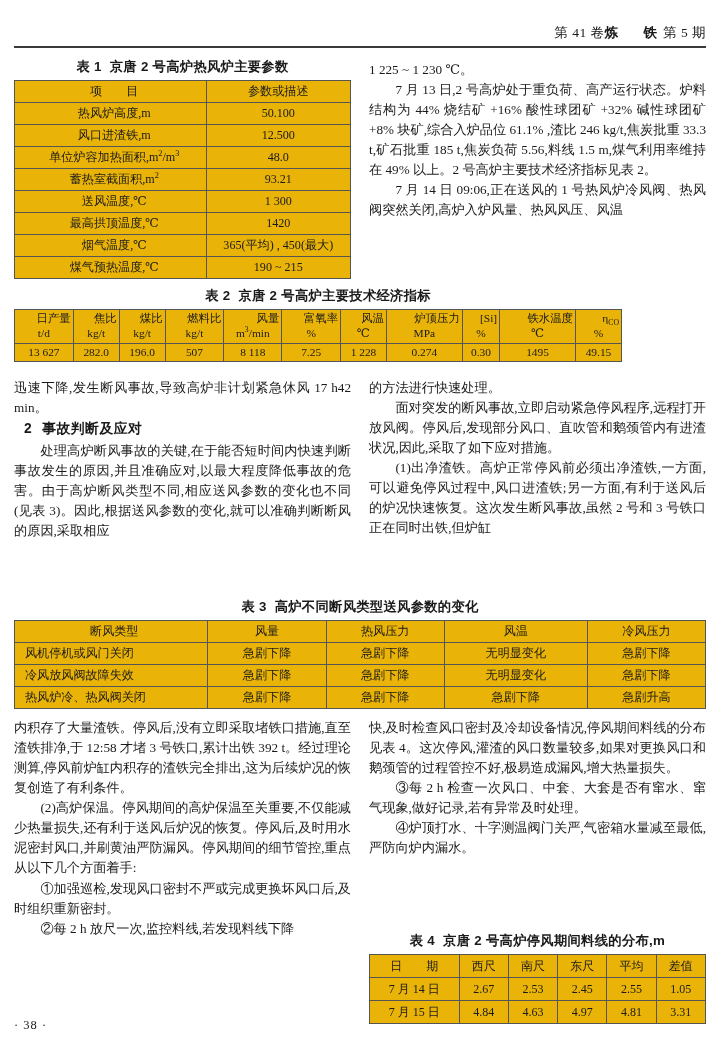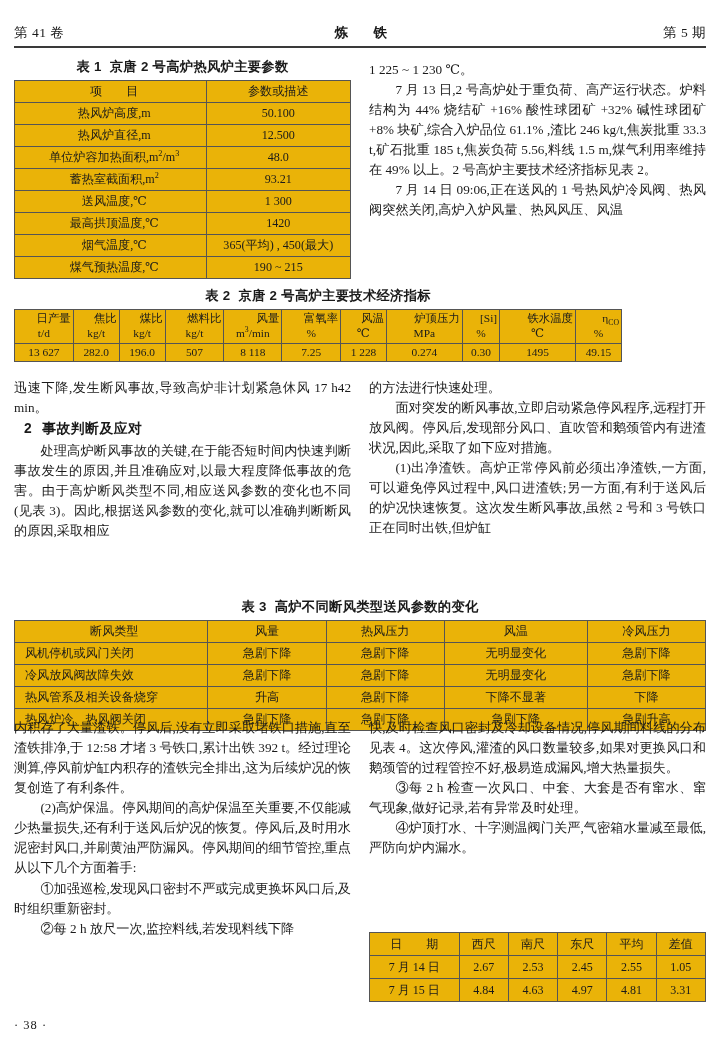--- a/index.html
+++ b/index.html
@@ -18,21 +18,21 @@
 
   
   .runhead {
     position: absolute;
     top: 24px;
     left: 14px;
     right: 14px;
     height: 20px;
     display: flex;
     align-items: baseline;
-    justify-content: space-between;
+    justify-content: flex-end;
     font-size: 13.5px;
     letter-spacing: 0.5px;
   }
   .runhead .center {
     letter-spacing: 6px;
     font-weight: 600;
   }
   .rule {
     position: absolute;
     left: 14px;
@@ -160,21 +160,21 @@
         <td class="t1item" style="text-align:center">项　　目</td>
         <td class="t1val">参数或描述</td>
       </tr>
     </thead>
     <tbody>
       <tr>
           <td class="t1item">热风炉高度,m</td>
           <td class="t1val">50.100</td>
         </tr>
       <tr>
-          <td class="t1item">热风炉直径,m</td>
+          <td class="t1item">风口进渣铁,m</td>
           <td class="t1val">12.500</td>
         </tr>
       <tr>
           <td class="t1item">单位炉容加热面积,m<sup>2</sup>/m<sup>3</sup></td>
           <td class="t1val">48.0</td>
         </tr>
       <tr>
           <td class="t1item">蓄热室截面积,m<sup>2</sup></td>
           <td class="t1val">93.21</td>
         </tr>
@@ -292,27 +292,20 @@
         <td>急剧下降</td>
       </tr>
       <tr>
         <td class="t3type">冷风放风阀故障失效</td>
         <td>急剧下降</td>
         <td>急剧下降</td>
         <td>无明显变化</td>
         <td>急剧下降</td>
       </tr>
       <tr>
-        <td class="t3type">热风管系及相关设备烧穿</td>
-        <td>升高</td>
-        <td>急剧下降</td>
-        <td>下降不显著</td>
-        <td>下降</td>
-      </tr>
-      <tr>
         <td class="t3type">热风炉冷、热风阀关闭</td>
         <td>急剧下降</td>
         <td>急剧下降</td>
         <td>急剧下降</td>
         <td>急剧升高</td>
       </tr>
     </tbody>
   </table>
 </div>
 
@@ -323,20 +316,23 @@
   <p class="para">②每 2 h 放尺一次,监控料线,若发现料线下降</p>
 </div>
 
 <div class="col right" id="rtext-bot">
   <p class="para noindent">快,及时检查风口密封及冷却设备情况,停风期间料线的分布见表 4。这次停风,灌渣的风口数量较多,如果对更换风口和鹅颈管的过程管控不好,极易造成漏风,增大热量损失。</p>
   <p class="para">③每 2 h 检查一次风口、中套、大套是否有窜水、窜气现象,做好记录,若有异常及时处理。</p>
   <p class="para">④炉顶打水、十字测温阀门关严,气密箱水量减至最低,严防向炉内漏水。</p>
 </div>
 
 <div class="tblock" id="table4-block">
+  <div class="tcap">
+    <span class="tno">表 4</span><span>京唐 2 号高炉停风期间料线的分布,m</span>
+  </div>
   <table class="grid outer" id="table4">
     <thead>
       <tr>
         <td>日　　期</td>
         <td>西尺</td>
         <td>南尺</td>
         <td>东尺</td>
         <td>平均</td>
         <td>差值</td>
       </tr>

